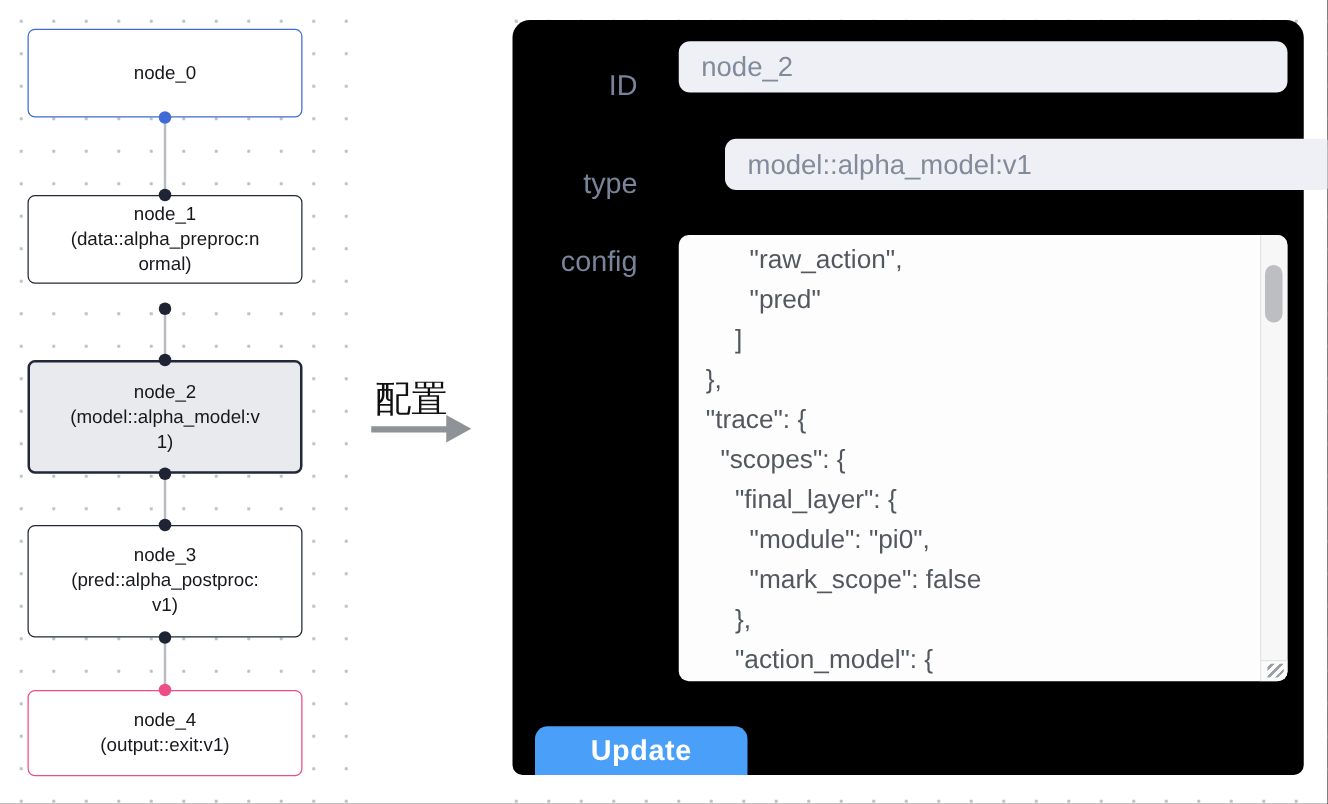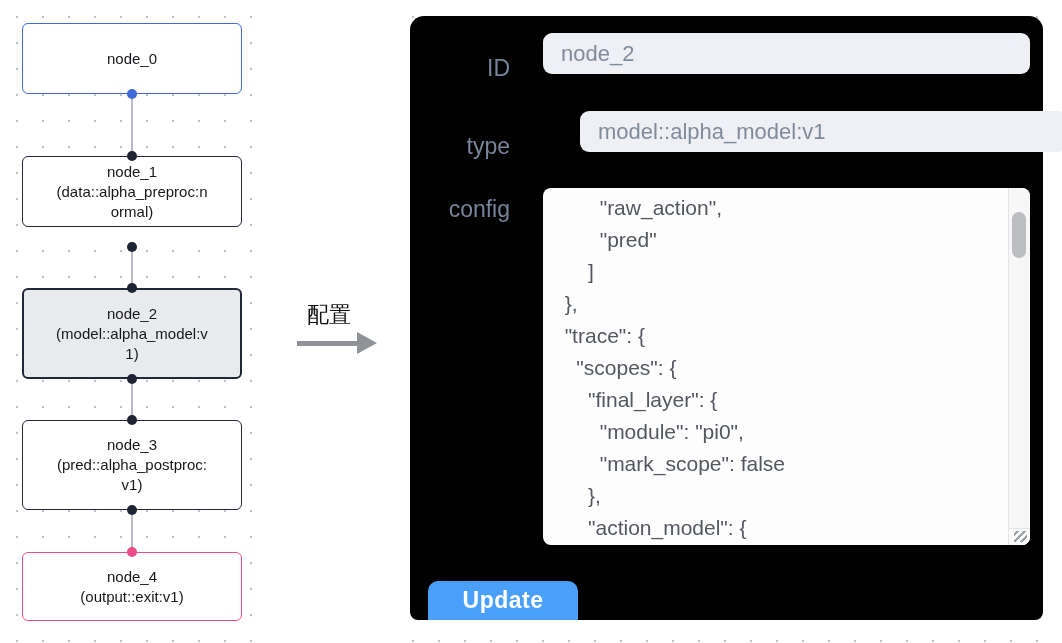--- a/index.html
+++ b/index.html
@@ -6,21 +6,21 @@
   body{
     width:1062px;height:643px;position:relative;overflow:hidden;
     background:#ffffff;
     font-family:"Liberation Sans","DejaVu Sans",sans-serif;
   }
   .dotted{
     position:absolute;top:0;height:643px;
     background-image:radial-gradient(circle,#bfc3c9 1.3px,transparent 1.6px);
     background-size:26px 26px;
   }
-  #left-canvas{left:0;width:272px;background-position:4px 4px;}
+  #left-canvas{left:0;width:272px;background-position:4px 4px;padding-left:17px;}
   #right-canvas{left:392px;width:670px;background-position:8px 4px;}
 
   
   .flow-node{
     position:absolute;left:22px;width:220px;box-sizing:border-box;
     background:#ffffff;border:1.5px solid #232838;border-radius:6px;
     display:flex;flex-direction:column;align-items:center;justify-content:center;
     text-align:center;font-size:15px;line-height:20px;color:#17181c;
     padding:0 32px;word-break:break-all;z-index:3;
   }
@@ -37,21 +37,21 @@
   #edge-3{top:510px;height:42px;}
 
   .handle{position:absolute;left:127px;width:10px;height:10px;border-radius:50%;
     background:#1e2433;z-index:4;}
   .handle.blue{background:#3f6ad8;}
   .handle.pink{background:#ec4d87;}
 
   
   #transition-label{
     position:absolute;left:297px;top:300px;width:64px;text-align:center;
-    font-size:22px;color:#111;z-index:2;
+    font-size:29px;color:#111;z-index:2;
   }
   #arrow-shaft{position:absolute;left:297px;top:341px;width:62px;height:5px;background:#8f9398;}
   #arrow-head{position:absolute;left:357px;top:332px;width:0;height:0;
     border-top:11px solid transparent;border-bottom:11px solid transparent;
     border-left:20px solid #8f9398;}
 
   
   #panel{
     position:absolute;left:410px;top:16px;width:633px;height:604px;
     background:#000000;border-radius:14px 14px 8px 8px;z-index:5;
@@ -92,21 +92,21 @@
   #config-resize-corner{
     position:absolute;right:0;bottom:0;width:22px;height:17px;
     background:#fbfbfc;border-top:1px solid #e3e4e6;border-left:1px solid #e3e4e6;
     box-sizing:border-box;
   }
   #config-resize-grip{
     position:absolute;right:3px;bottom:3px;width:13px;height:11px;
     background:repeating-linear-gradient(-45deg,transparent 0 3px,#9aa0a6 3px 5px);
   }
   #update-button{
-    position:absolute;left:18px;top:565px;width:150px;height:39px;
+    position:absolute;left:18px;top:565px;width:170px;height:39px;
     background:#4aa0f9;border:none;border-radius:10px 10px 0 0;
     color:#ffffff;font-size:23px;font-weight:600;letter-spacing:0.5px;
     font-family:"Liberation Sans","DejaVu Sans",sans-serif;cursor:pointer;
   }
 </style>
 </head>
 <body>
 
 <div id="left-canvas" class="dotted">
 

